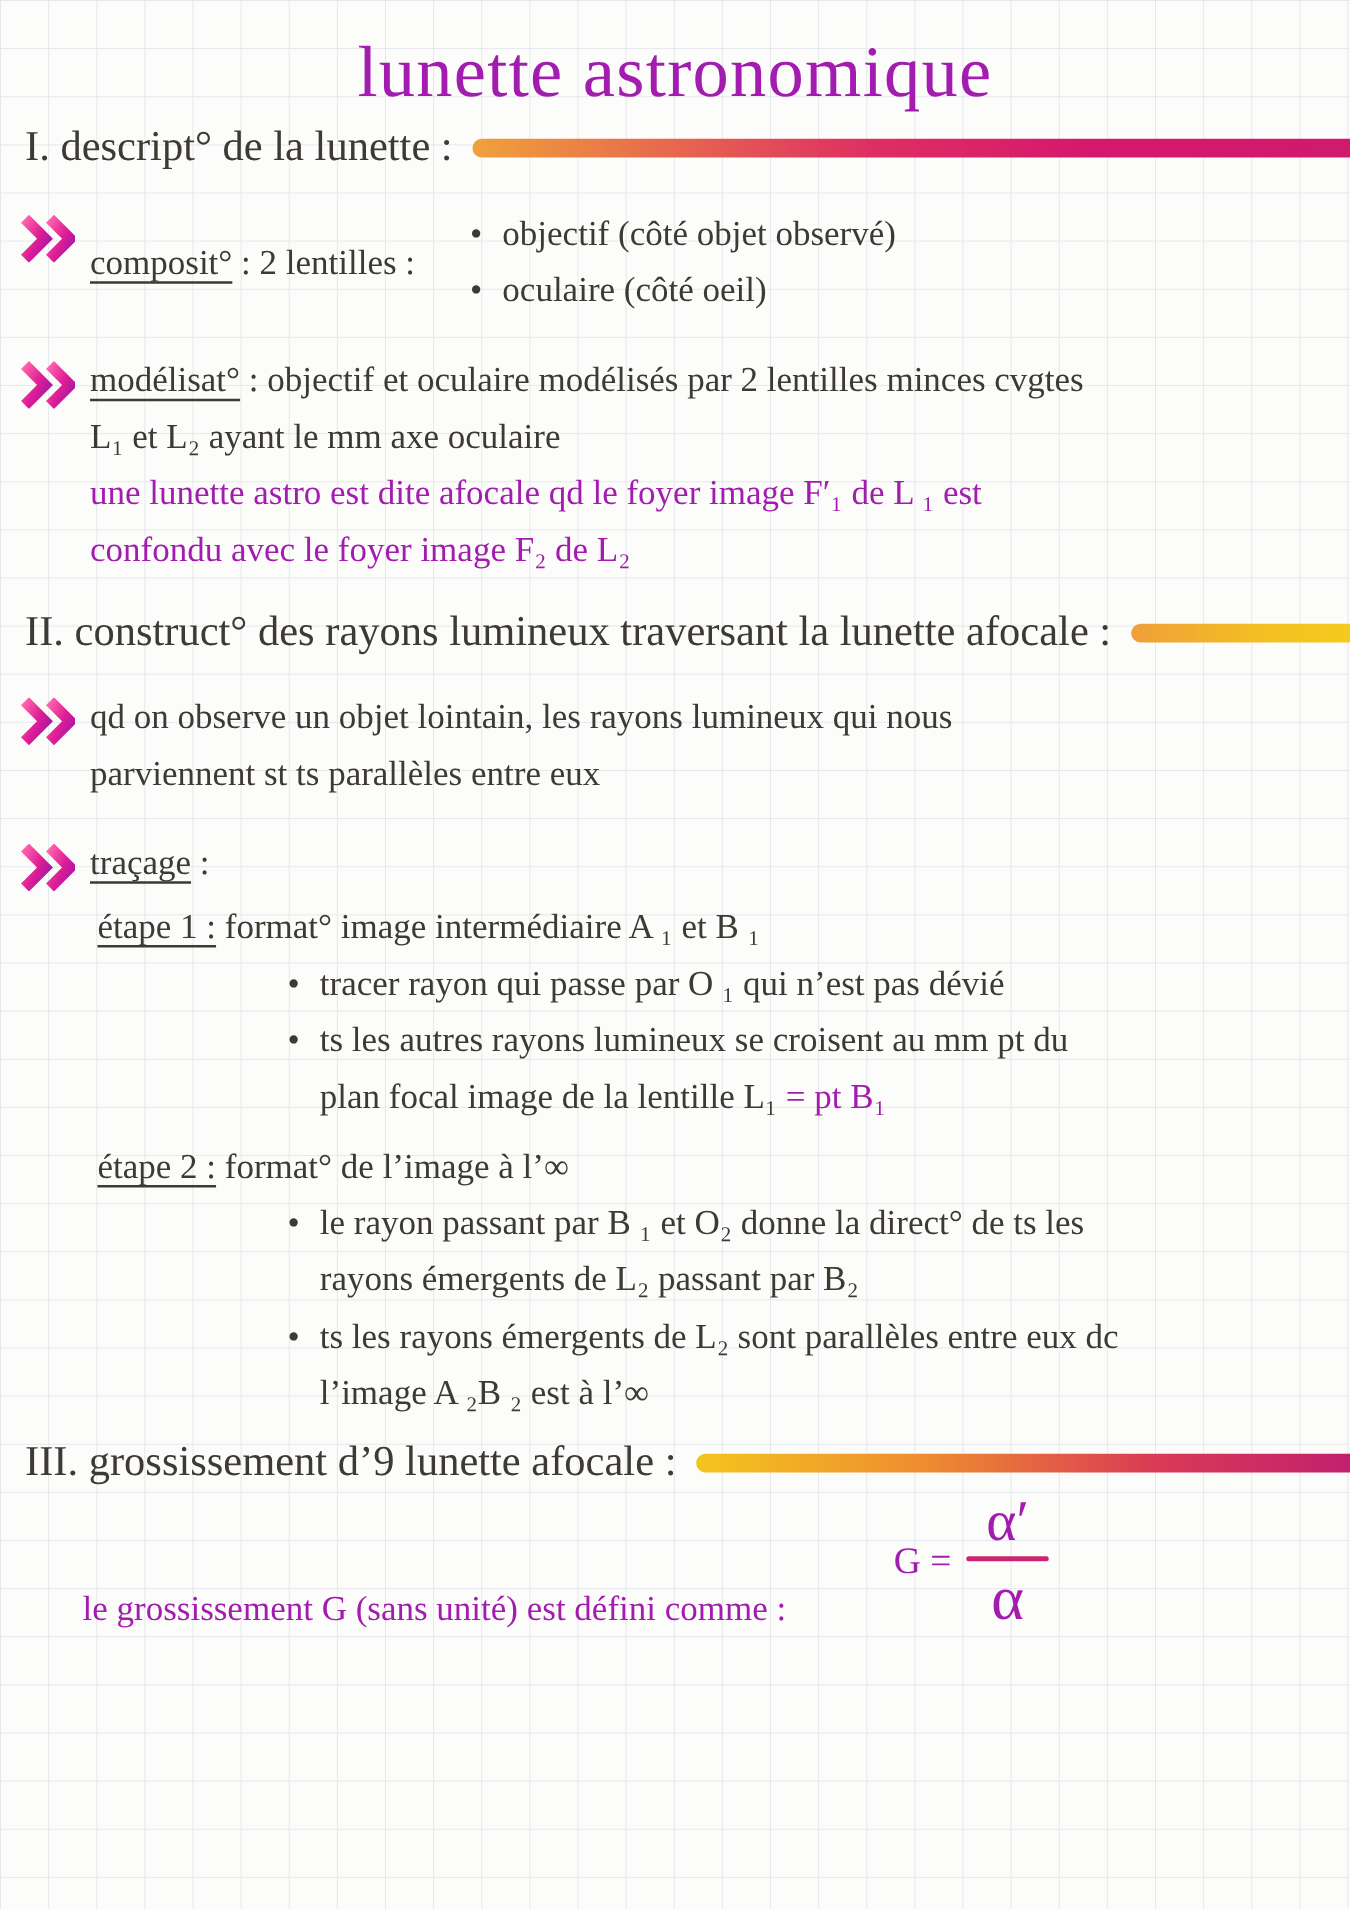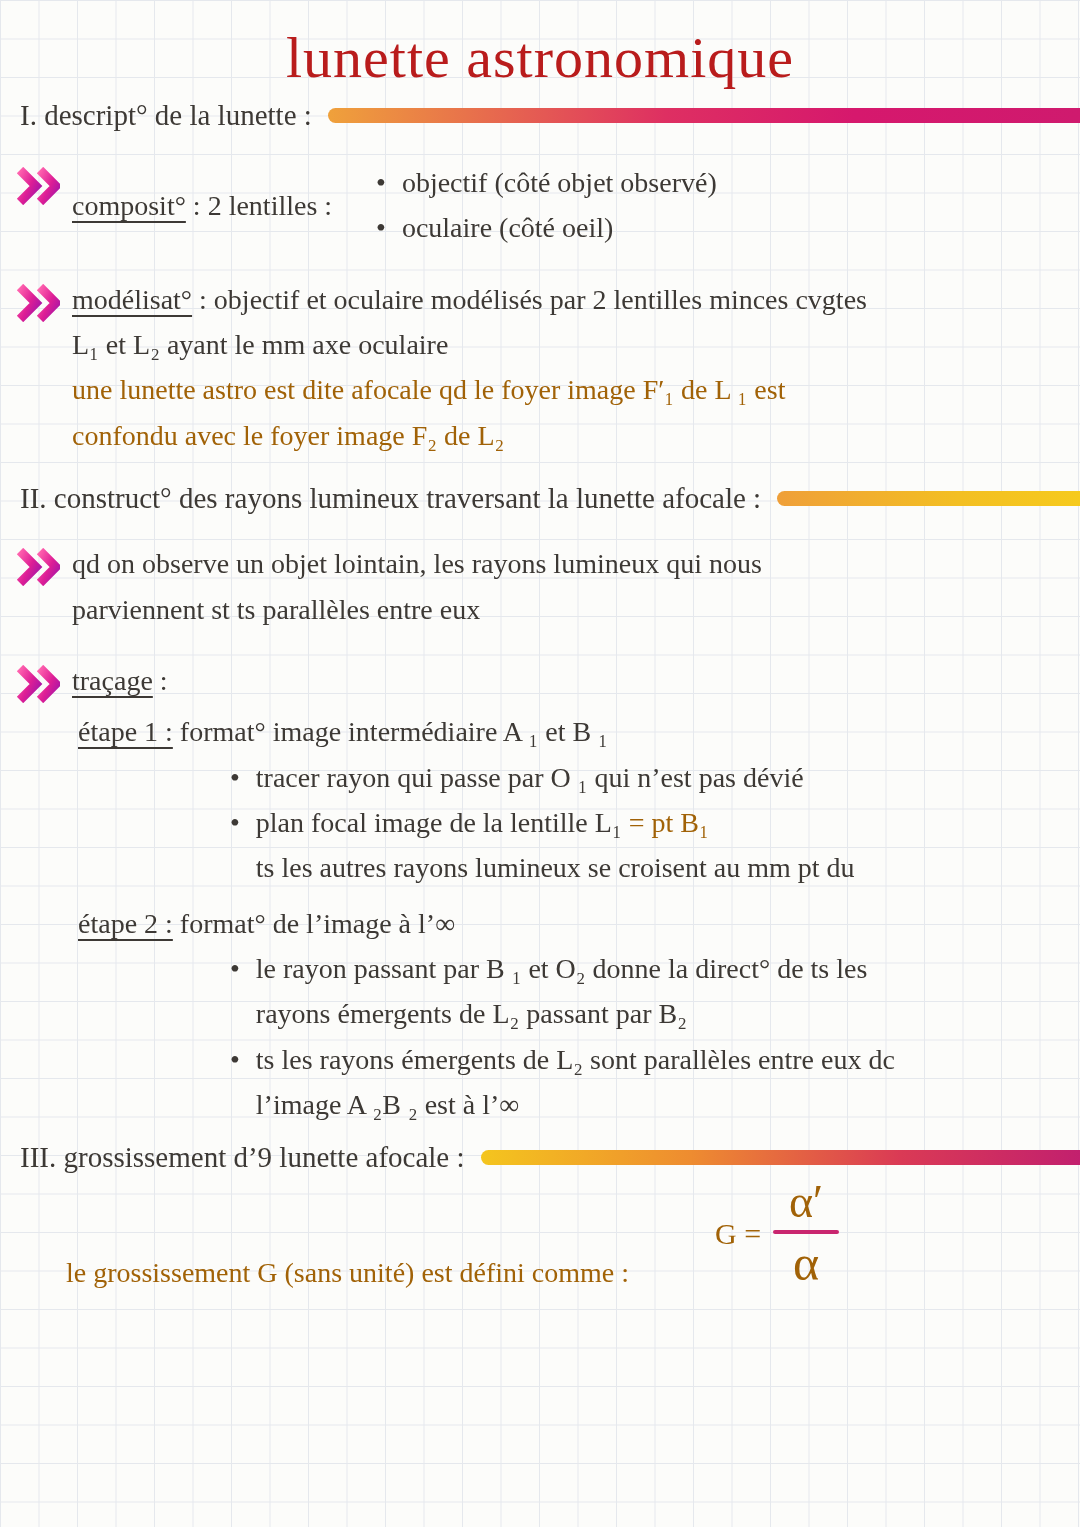--- a/index.html
+++ b/index.html
@@ -7,39 +7,39 @@
     width: 1080px; height: 1527px; overflow: hidden;
     font-family: "Liberation Serif", "DejaVu Serif", serif;
     font-size: 28px; color: #3d3935;
     background-color: #fcfcfa;
     background-image:
       linear-gradient(to right, #e5e8ed 1px, transparent 1px),
       linear-gradient(to bottom, #e5e8ed 1px, transparent 1px);
     background-size: 38.5px 38.5px;
   }
   .title {
-    text-align: center; color: #b91c1c; font-size: 58px;
+    text-align: center; color: #a21caf; font-size: 58px;
     font-weight: normal; margin: 24px 0 3px; letter-spacing: 1px;
   }
   .heading-row { display: flex; align-items: center; }
-  .heading { margin-left: 20px; font-size: 29px; white-space: nowrap; }
+  .heading { margin-left: 20px; font-size: 34px; white-space: nowrap; }
   .bar { flex: 1; height: 15px; margin-left: 16px; border-radius: 9px 0 0 9px; }
   .bar1 { background: linear-gradient(90deg, #efa13b 0%, #de2f62 45%, #d6186d 70%, #cf1a6e 100%); }
   .bar2 { background: linear-gradient(90deg, #ef9f39 0%, #f3bf22 60%, #f6ca1d 100%); }
   .bar3 { background: linear-gradient(90deg, #f4c51e 0%, #ee8c30 35%, #da3a55 70%, #c2206e 100%); }
 
   .chev-row { display: flex; align-items: flex-start; margin-left: 16px; }
   .chev { flex: 0 0 auto; margin-top: 7px; }
   .content { margin-left: 12px; line-height: 1.62; }
   .row-flex { display: flex; align-items: center; }
   .side-bullets { margin-left: 44px; }
   .b-line { display: flex; align-items: flex-start; }
   .dot { margin-right: 16px; }
   .u { text-decoration: underline; text-underline-offset: 6px; text-decoration-thickness: 1.5px; }
-  .pink { color: #a16207; }
+  .pink { color: #a21caf; }
   .blk { display: block; white-space: nowrap; }
   .nw { white-space: nowrap; }
   .etape { margin-left: 78px; line-height: 1.62; }
   .etape-bullets { margin-left: 152px; }
   .note-block { margin-left: 64px; line-height: 1.7; }
   .formula-row { display: flex; align-items: flex-end; margin-left: 66px; }
   .fgroup { display: flex; align-items: center; margin-left: 86px; }
   .geq { font-size: 30px; }
   .frac { display: flex; flex-direction: column; align-items: center; margin-left: 12px; }
   .fnum { font-size: 46px; line-height: 1.05; }
@@ -156,22 +156,22 @@
   <div class="etape mt6">
     <span class="blk"><span class="u">étape 1 :</span><span> format° image intermédiaire A ₁ et B ₁</span></span>
     <div class="etape-bullets">
       <div class="b-line">
         <span class="dot">•</span>
         <span class="nw">tracer rayon qui passe par O ₁ qui n’est pas dévié</span>
       </div>
       <div class="b-line">
         <span class="dot">•</span>
         <span>
+          <span class="blk">ts les autres rayons lumineux se croisent au mm pt du</span>
           <span class="blk"><span>plan focal image de la lentille L₁ </span><span class="pink">= pt B₁</span></span>
-          <span class="blk">ts les autres rayons lumineux se croisent au mm pt du</span>
         </span>
       </div>
     </div>
   </div>
 
   <div class="etape mt10">
     <span class="blk"><span class="u">étape 2 :</span><span> format° de l’image à l’∞</span></span>
     <div class="etape-bullets">
       <div class="b-line">
         <span class="dot">•</span>

